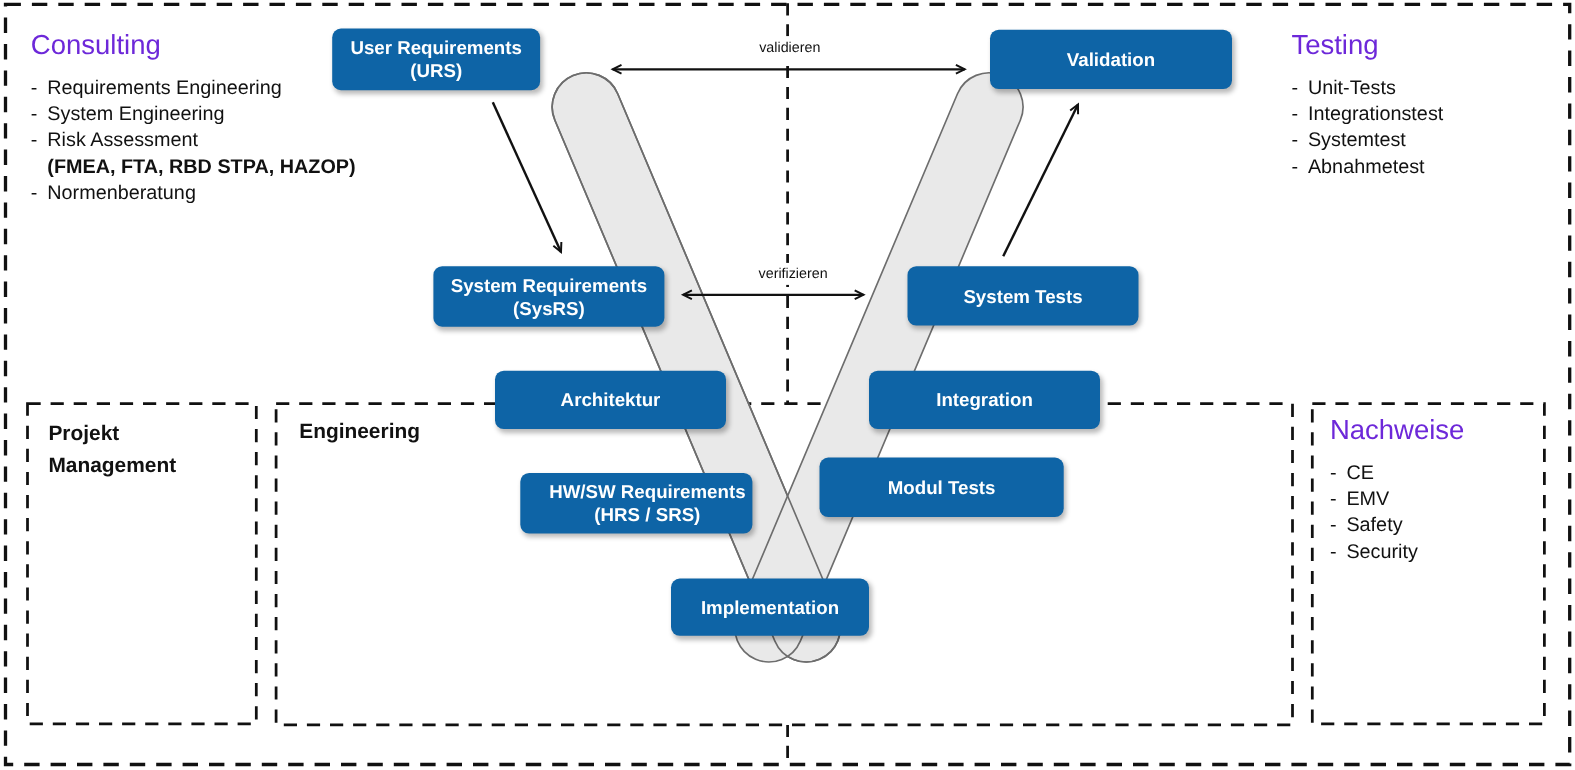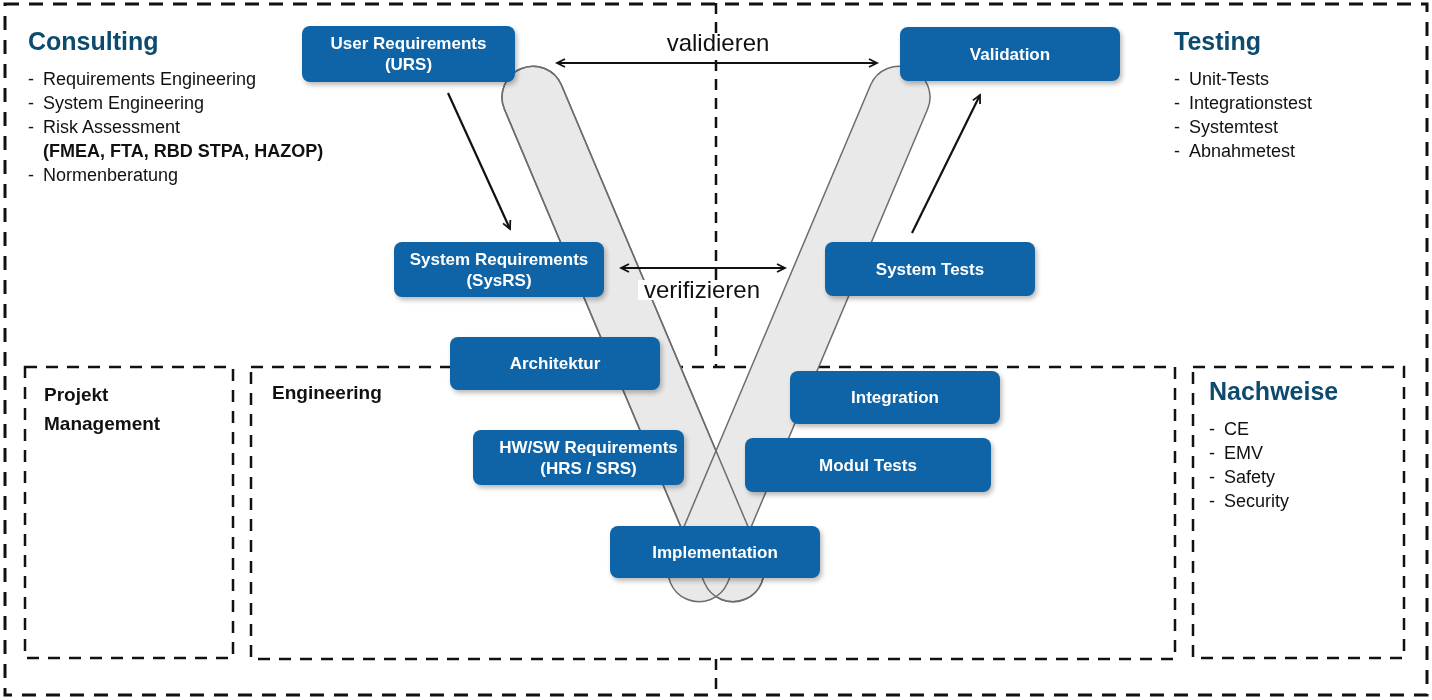--- a/index.html
+++ b/index.html
@@ -14,30 +14,30 @@
     position:absolute; z-index:3;
     background:#0e64a6; color:#ffffff;
     border-radius:8px;
     display:flex; flex-direction:column; align-items:center; justify-content:center;
     font-weight:bold; font-size:17px; line-height:21px; text-align:center;
     box-shadow:2px 3px 5px rgba(0,0,0,0.28);
   }
 
   
   .textblock { position:absolute; z-index:2; }
-  .textblock h2 { margin:0 0 12px 0; font-size:25px; line-height:27px; font-weight:bold; color:#0c4a6e; }
+  .textblock h2 { margin:0 0 12px 0; font-size:25px; line-height:27px; font-weight:normal; color:#6d28d9; }
   .li { font-size:18px; line-height:24px; white-space:nowrap; display:flex; }
   .li .dash { display:inline-block; width:15px; flex:0 0 15px; }
   .li.cont { padding-left:15px;font-weight:bold; }
 
   .region-label { position:absolute; z-index:2; font-size:19px; line-height:29px; font-weight:bold; }
 
   .arrow-label {
     position:absolute; z-index:2; transform:translateX(-50%);
-    background:#ffffff; padding:0 6px; font-size:24px; line-height:20px; white-space:nowrap;
+    background:#ffffff; padding:0 6px; font-size:13px; line-height:20px; white-space:nowrap;
   }
 </style>
 </head>
 <body>
 
 <div class="stage">
 
   <svg class="layer-svg" width="1432" height="700" viewBox="0 0 1432 700">
     <defs>
       <marker id="ah-end" markerWidth="14" markerHeight="14" refX="10" refY="6" orient="auto" markerUnits="userSpaceOnUse">
@@ -130,46 +130,46 @@
     </div>
   </div>
 
   <div class="region-label" style="left:44px; top:380px;">
     <div>Projekt</div>
     <div>Management</div>
   </div>
   <div class="region-label" style="left:272px; top:378px;">Engineering</div>
 
   <div class="arrow-label" style="left:718px; top:33px;">validieren</div>
-  <div class="arrow-label" style="left:702px; top:239px;margin-top:41px;">verifizieren</div>
+  <div class="arrow-label" style="left:721px; top:239px;">verifizieren</div>
 
-  <div class="vbox" style="left:302px; top:26px; width:213px; height:56px;">
+  <div class="vbox" style="left:302px; top:26px; width:189px; height:56px;">
     <span>User Requirements</span>
     <span>(URS)</span>
   </div>
   <div class="vbox" style="left:900px; top:27px; width:220px; height:54px;">
     <span>Validation</span>
   </div>
   <div class="vbox" style="left:394px; top:242px; width:210px; height:55px;">
     <span>System Requirements</span>
     <span>(SysRS)</span>
   </div>
   <div class="vbox" style="left:825px; top:242px; width:210px; height:54px;">
     <span>System Tests</span>
   </div>
   <div class="vbox" style="left:450px; top:337px; width:210px; height:53px;">
     <span>Architektur</span>
   </div>
-  <div class="vbox" style="left:790px; top:337px; width:210px; height:53px;margin-top:34px;">
+  <div class="vbox" style="left:790px; top:337px; width:210px; height:53px;">
     <span>Integration</span>
   </div>
   <div class="vbox" style="left:473px; top:430px; width:191px; height:55px;padding-left:20px;">
     <span>HW/SW Requirements</span>
     <span>(HRS / SRS)</span>
   </div>
-  <div class="vbox" style="left:745px; top:438px; width:246px; height:54px;">
+  <div class="vbox" style="left:745px; top:416px; width:222px; height:54px;">
     <span>Modul Tests</span>
   </div>
-  <div class="vbox" style="left:610px; top:526px; width:210px; height:52px;">
+  <div class="vbox" style="left:610px; top:526px; width:180px; height:52px;">
     <span>Implementation</span>
   </div>
 
 </div>
 
 </body></html>

